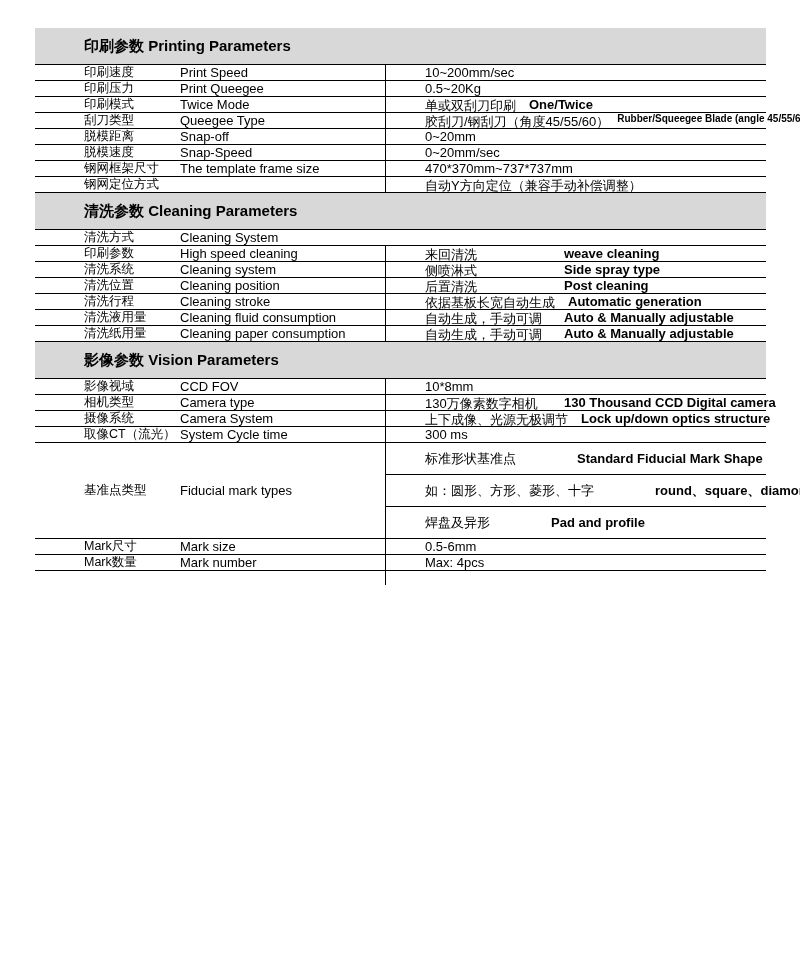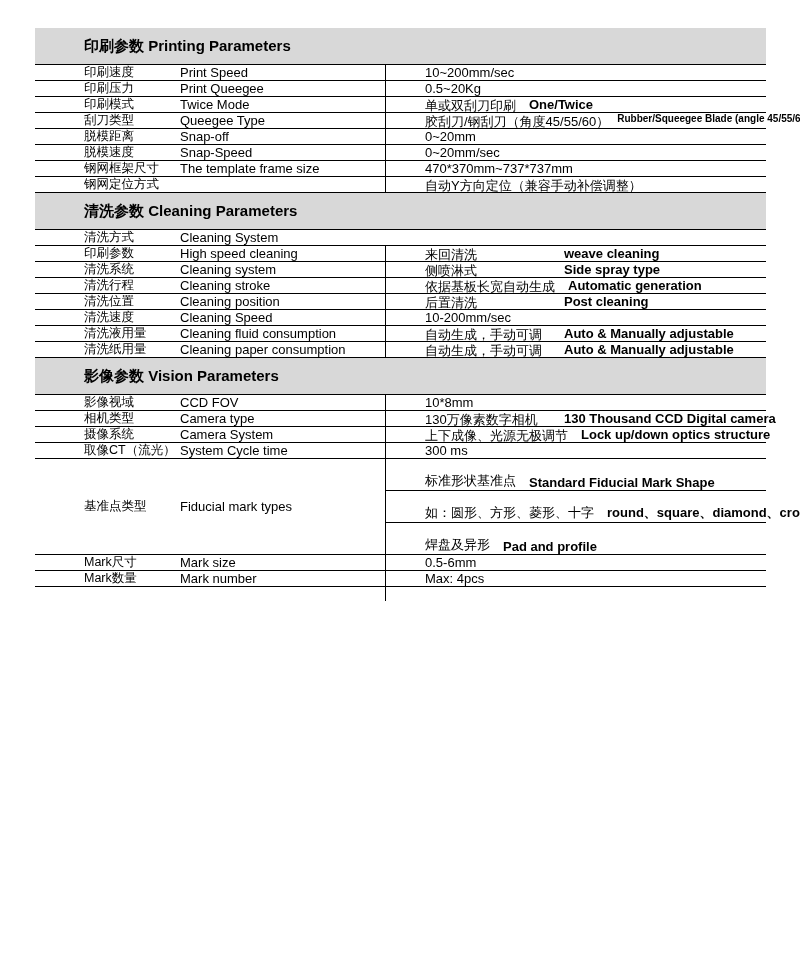--- a/index.html
+++ b/index.html
@@ -23,21 +23,21 @@
     flex:1;border-left:1.5px solid #000;display:flex;
     padding-left:39px;font-size:13px;box-sizing:border-box;min-width:0;
   }
   .v1{white-space:nowrap;}
   .v1.a{min-width:126px;}
   .v2{margin-left:13px;white-space:nowrap;font-weight:bold;}
   .v2.sm{font-size:10px;margin-left:8px;}
   .v2:empty{display:none;}
   .row.fiducial{height:96px;}
   .vmulti{flex-direction:column;align-items:stretch;padding:0;}
-  .subrow{flex:1;display:flex;align-items:flex-end;padding-left:39px;border-bottom:1.5px solid #000;min-width:0;}
+  .subrow{flex:1;display:flex;align-items:center;padding-left:39px;border-bottom:1.5px solid #000;min-width:0;gap:48px;}
   .subrow:last-child{border-bottom:none;}
   .row.partial{height:14px;border-bottom:none;}
 </style>
 </head>
 <body>
 
 <div class="doc">
 
   <section class="sec">
     <div class="secbar">
@@ -162,50 +162,40 @@
         <span class="en">Cleaning system</span>
       </div>
       <div class="val">
         <span class="v1 a">侧喷淋式</span>
         <span class="v2">Side spray type</span>
       </div>
     </div>
 
     <div class="row">
       <div class="left">
+        <span class="cn">清洗位置</span>
+        <span class="en">Cleaning position</span>
+      </div>
+      <div class="val">
+        <span class="v1 a">后置清洗</span>
+        <span class="v2">Post cleaning</span>
+      </div>
+    </div>
+
+    <div class="row">
+      <div class="left">
         <span class="cn">清洗行程</span>
         <span class="en">Cleaning stroke</span>
       </div>
       <div class="val">
         <span class="v1">依据基板长宽自动生成</span>
         <span class="v2">Automatic generation</span>
       </div>
     </div>
 
-    <div class="row">
-      <div class="left">
-        <span class="cn">清洗位置</span>
-        <span class="en">Cleaning position</span>
-      </div>
-      <div class="val">
-        <span class="v1 a">后置清洗</span>
-        <span class="v2">Post cleaning</span>
-      </div>
-    </div>
-
-    <div class="row">
-      <div class="left">
-        <span class="cn">清洗速度</span>
-        <span class="en">Cleaning Speed</span>
-      </div>
-      <div class="val">
-        <span class="v1">10-200mm/sec</span>
-
-      </div>
-    </div>
 
     <div class="row">
       <div class="left">
         <span class="cn">清洗液用量</span>
         <span class="en">Cleaning fluid consumption</span>
       </div>
       <div class="val">
         <span class="v1 a">自动生成，手动可调</span>
         <span class="v2">Auto &amp; Manually adjustable</span>
       </div>

